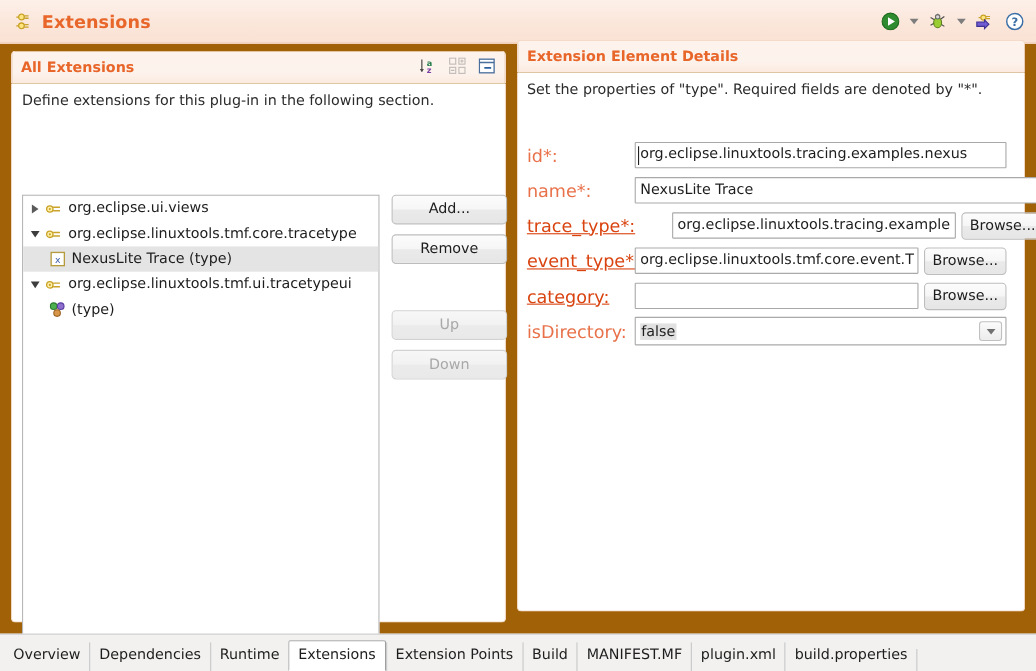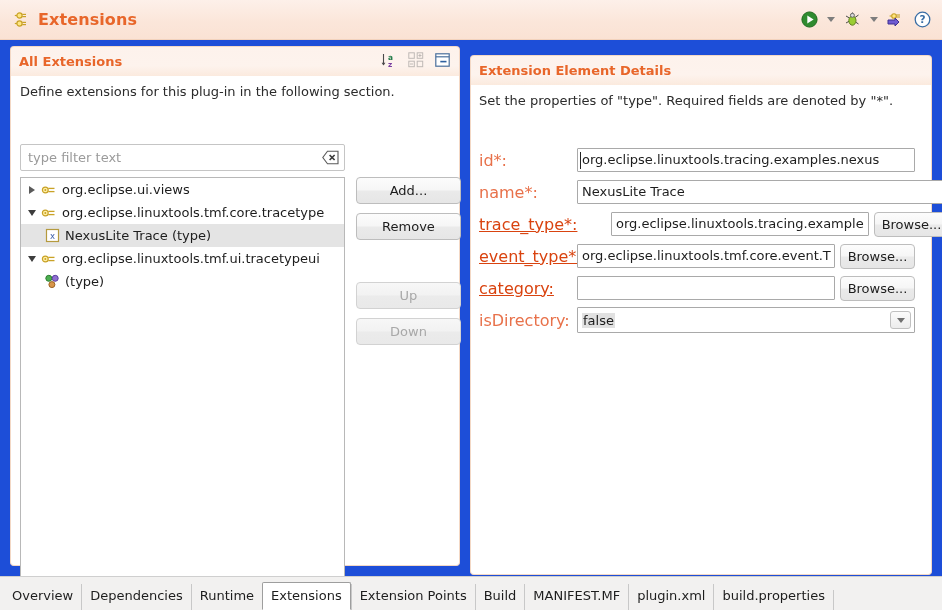--- a/index.html
+++ b/index.html
@@ -6,21 +6,21 @@
   html, body {
     margin: 0; padding: 0;
     width: 942px; height: 610px;
     background: #ffffff;
     font-family: "DejaVu Sans", "Liberation Sans", sans-serif;
     font-size: 13px;
     color: #2b2b2b;
     overflow: hidden;
   }
 
-  #root { position: relative; width: 942px; height: 610px; background: #1d4ed8; }
+  #root { position: relative; width: 942px; height: 610px; background: #a16207; }
 
   
   .form-header {
     position: absolute; left: 0; top: 0; width: 942px; height: 40px;
     background: linear-gradient(to bottom, #fdf0e9 0%, #fbe6da 55%, #fae2d4 100%);
     border-bottom: 1px solid #f2d2bd;
     display: flex; align-items: center;
   }
   .form-header .htitle {
     font-size: 16px; font-weight: bold; color: #e8662a; letter-spacing: .1px;
@@ -113,21 +113,21 @@
     background: linear-gradient(to bottom,#fcfcfc 0%, #f6f6f6 48%, #eaeaea 52%, #e6e6e6 100%);
     border: 1px solid #bdbdbd; border-radius: 4px;
     color: #1d1d1d; text-align: center; line-height: 25px; cursor: default;
   }
   .pbtn.disabled { color: #a8a8a8;
     background: linear-gradient(to bottom,#f7f7f7 0%, #f2f2f2 48%, #ebebeb 52%, #e9e9e9 100%);
     border-color: #d2d2d2; }
   .btn-gap { height: 33px; }
 
   
-  .right-pane { position: absolute; left: 470px; top: 55px; width: 462px; height: 520px; }
+  .right-pane { position: absolute; left: 470px; top: 36px; width: 462px; height: 520px; }
   .rsect-head {
     height: 30px;
     background: linear-gradient(to bottom,#fdf2ec 0%, #fdf3ed 65%, #fbeade 100%);
     border: 1px solid #f3d8c5; border-bottom: none;
     border-top-left-radius: 4px; border-top-right-radius: 4px;
     display: flex; align-items: center;
   }
   .rsect-body {
     height: 490px; background: #ffffff;
     border: 1px solid #f3d8c5; border-top: none;
@@ -282,32 +282,20 @@
             <line x1="0.8" y1="4.8" x2="14.2" y2="4.8" stroke="#4a6f9c" stroke-width="1.2"></line>
             <line x1="5.3" y1="9.6" x2="11.5" y2="9.6" stroke="#2d5f9e" stroke-width="1.6"></line>
           </svg>
         </span>
       </div>
     </div>
 
     <div class="sect-body">
       <div class="sect-desc">Define extensions for this plug-in in the following section.</div>
 
-      <div class="filter-box">
-        <span class="ph">type filter text</span>
-        <span class="filter-clear">
-          <svg width="17" height="15" viewBox="0 0 17 15">
-            <path d="M5.5,1.2 L16,1.2 L16,13.8 L5.5,13.8 L0.8,7.5 Z" fill="#ffffff" stroke="#5a5a5a" stroke-width="1.1"></path>
-            <g stroke="#3a3a3a" stroke-width="1.6">
-              <line x1="7.6" y1="5" x2="12.6" y2="10"></line>
-              <line x1="12.6" y1="5" x2="7.6" y2="10"></line>
-            </g>
-          </svg>
-        </span>
-      </div>
 
       <div class="tree-box">
 
         <div class="tree-row">
           <span class="twisty">
               <i class="closed"></i>
             </span>
           <span class="tnode-icon">
             <svg width="16" height="14" viewBox="0 0 16 14">
               <circle cx="4.3" cy="7" r="2.9" fill="#fff0a8" stroke="#c9a227" stroke-width="1.2"></circle>

